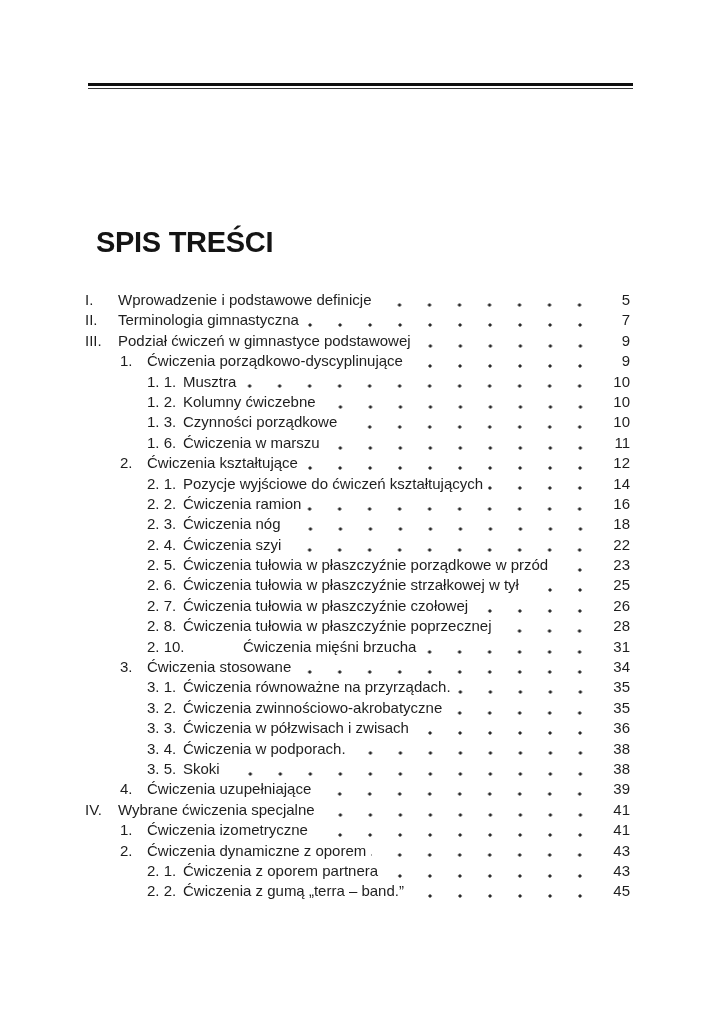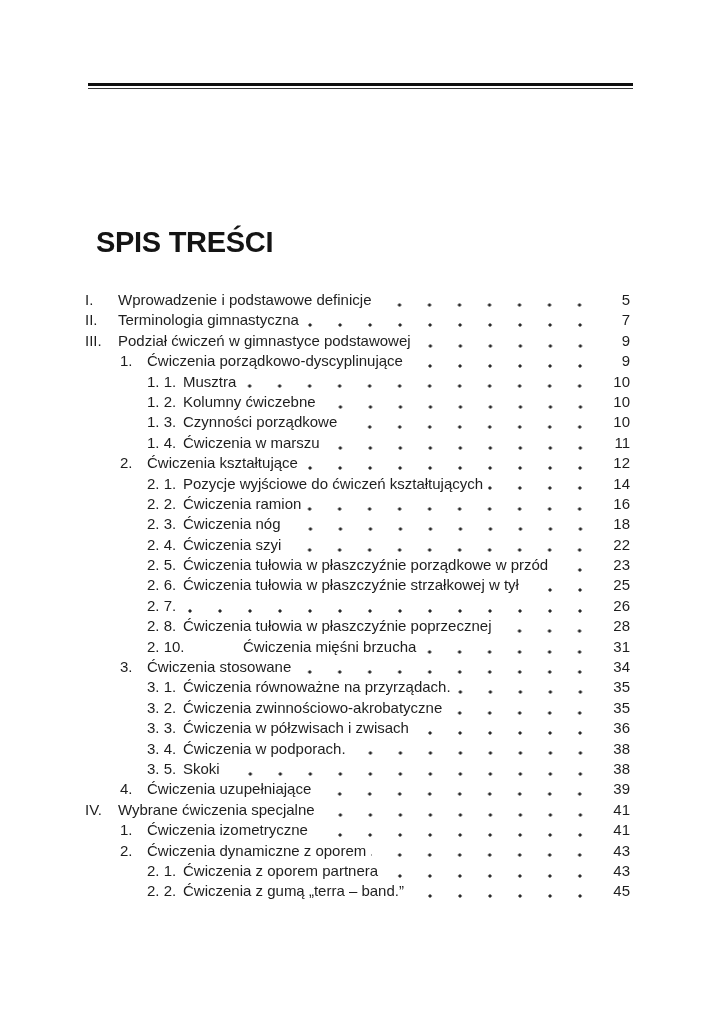--- a/index.html
+++ b/index.html
@@ -113,21 +113,21 @@
     <span class="leader"></span>
     <span class="pagenum">10</span>
   </div>
       <div class="toc-row lv3">
     <span class="marker">1. 3.</span>
     <span class="title">Czynności porządkowe</span>
     <span class="leader"></span>
     <span class="pagenum">10</span>
   </div>
       <div class="toc-row lv3">
-    <span class="marker">1. 4.</span>
+    <span class="marker">1. 6.</span>
     <span class="title">Ćwiczenia w marszu</span>
     <span class="leader"></span>
     <span class="pagenum">11</span>
   </div>
       <div class="toc-row lv2">
     <span class="marker">2.</span>
     <span class="title">Ćwiczenia kształtujące</span>
     <span class="leader"></span>
     <span class="pagenum">12</span>
   </div>
@@ -162,20 +162,21 @@
     <span class="pagenum">23</span>
   </div>
       <div class="toc-row lv3">
     <span class="marker">2. 6.</span>
     <span class="title">Ćwiczenia tułowia w płaszczyźnie strzałkowej w tył</span>
     <span class="leader"></span>
     <span class="pagenum">25</span>
   </div>
       <div class="toc-row lv3">
     <span class="marker">2. 7.</span>
+    <span class="title">Ćwiczenia tułowia w płaszczyźnie czołowej</span>
     <span class="leader"></span>
     <span class="pagenum">26</span>
   </div>
       <div class="toc-row lv3">
     <span class="marker">2. 8.</span>
     <span class="title">Ćwiczenia tułowia w płaszczyźnie poprzecznej</span>
     <span class="leader"></span>
     <span class="pagenum">28</span>
   </div>
       <div class="toc-row lv3 tabbed">

